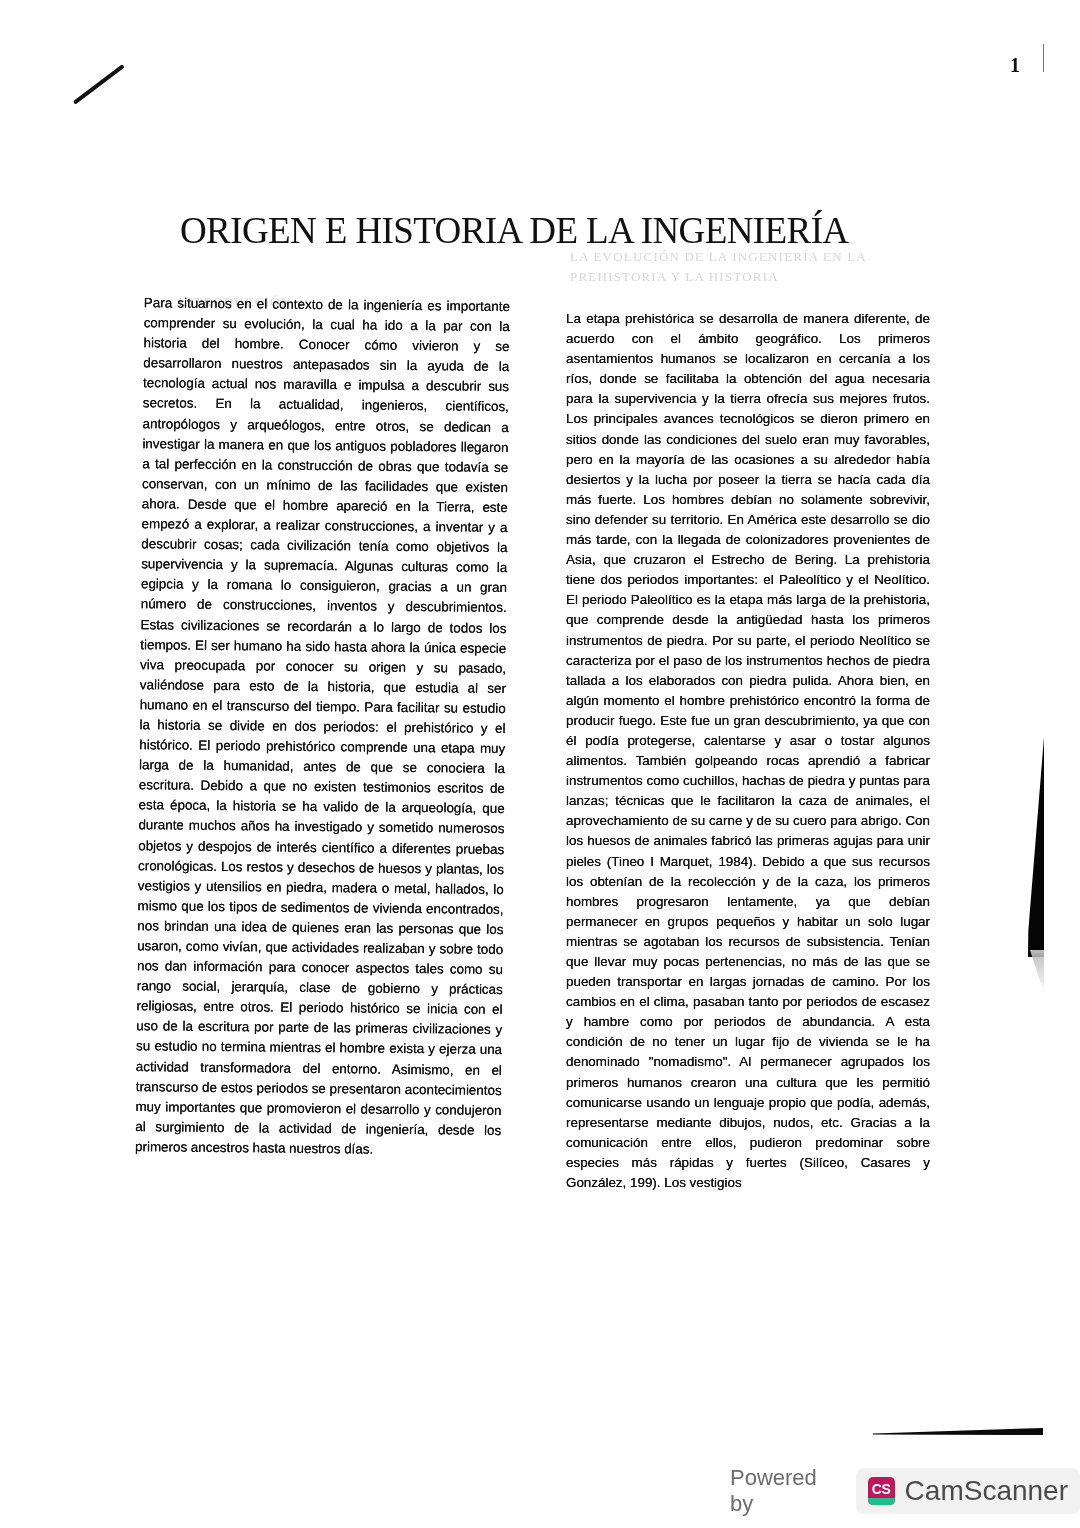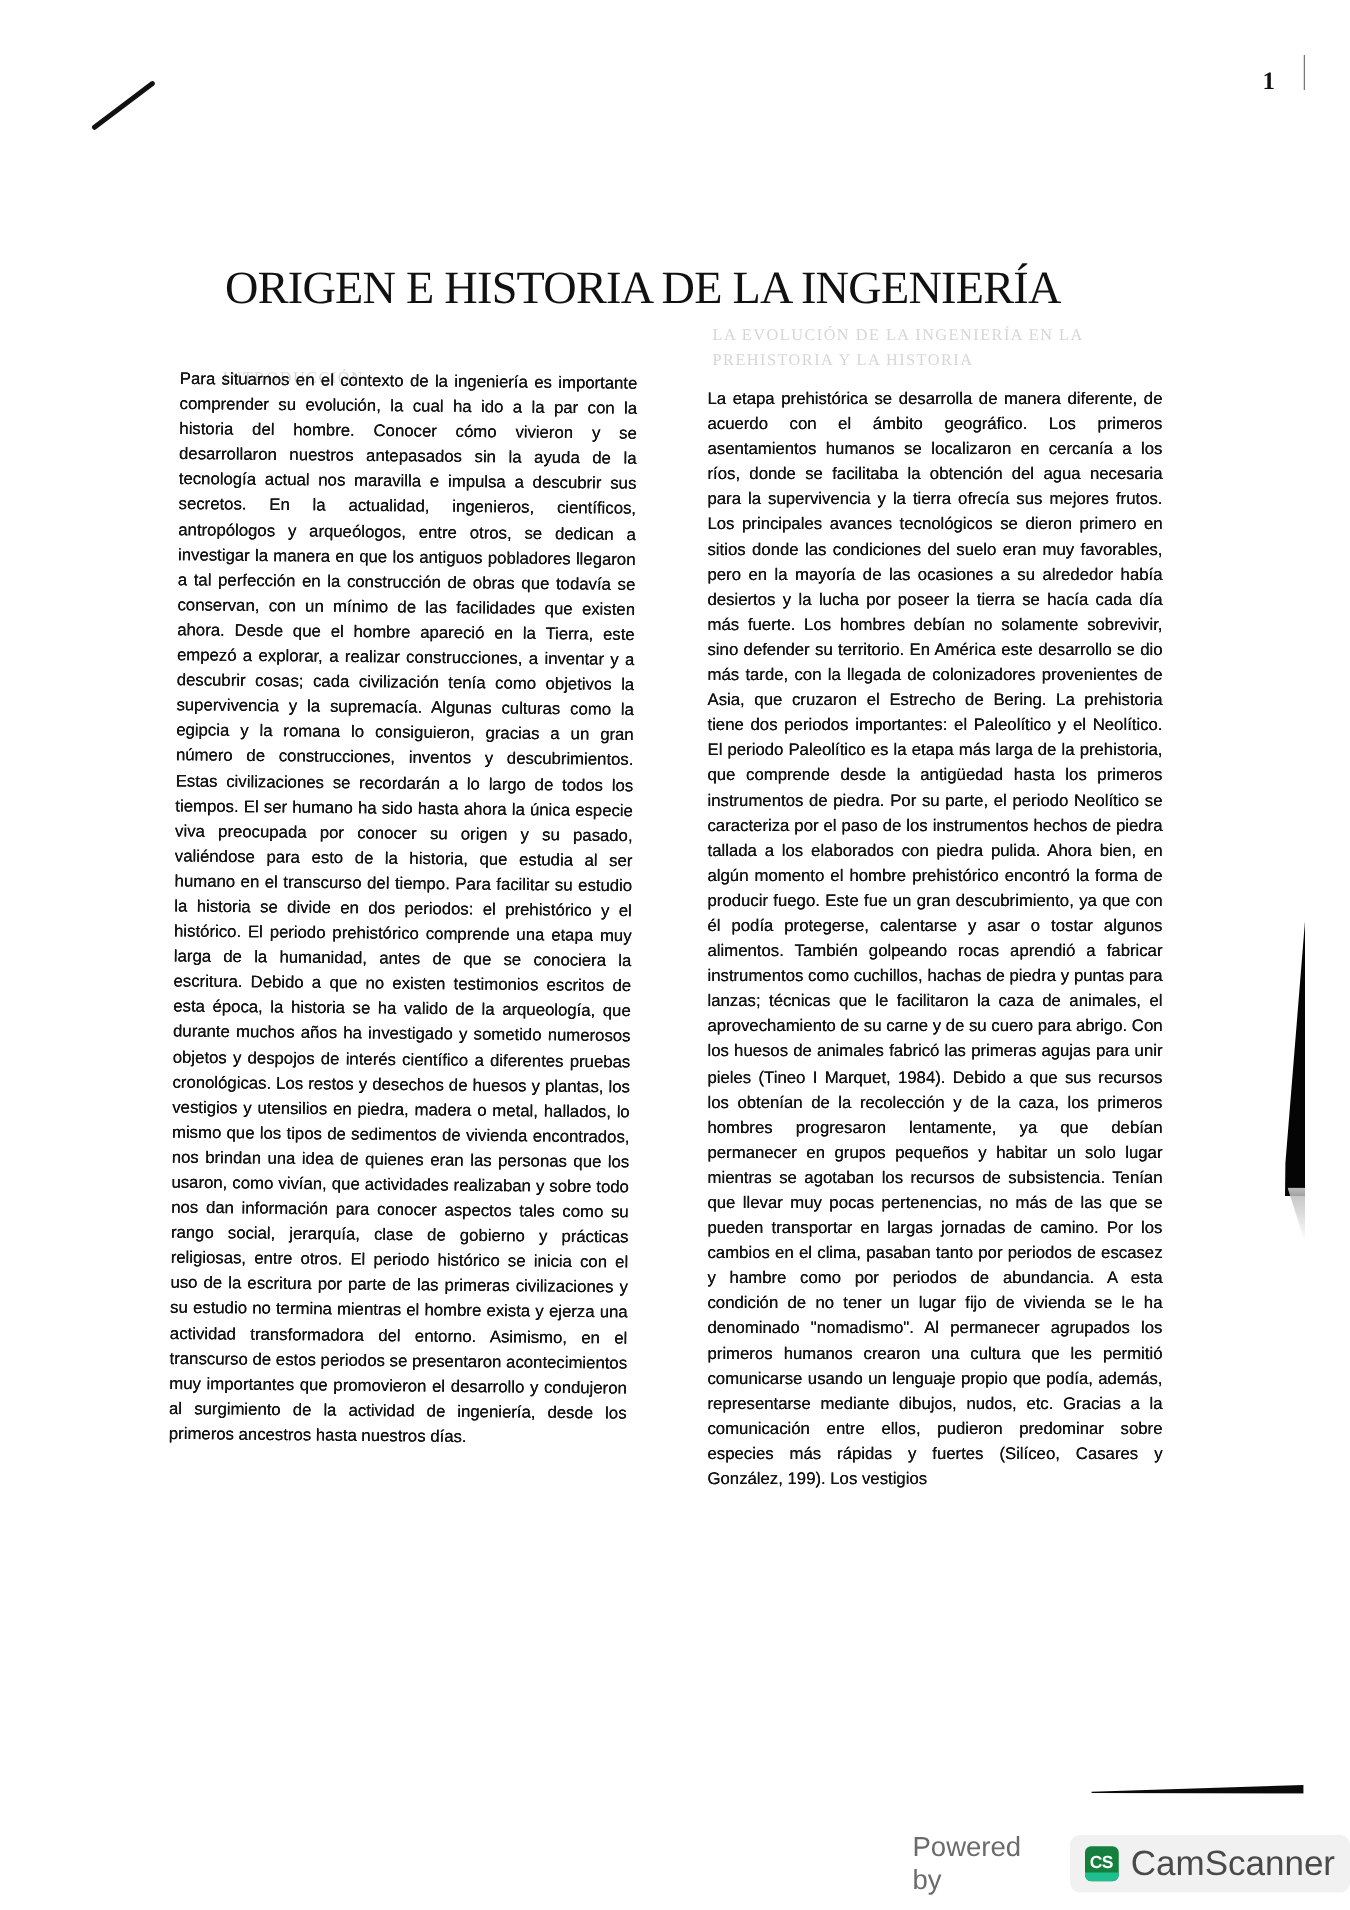--- a/index.html
+++ b/index.html
@@ -22,21 +22,21 @@
   .title {
     position: absolute; left: 180px; top: 209px; margin: 0;
     font-family: "Liberation Serif", serif; font-weight: normal;
     font-size: 37px; letter-spacing: -0.6px; color: #111; white-space: nowrap;
   }
   .subhead {
     position: absolute; font-family: "Liberation Serif", serif; font-size: 13px;
     color: #d6d6d6; letter-spacing: 1.2px; line-height: 20px; text-transform: uppercase;
   }
   .sub-left { left: 178px; top: 292px; width: 330px; }
-  .sub-right { left: 570px; top: 258px; width: 340px; }
+  .sub-right { left: 570px; top: 247px; width: 340px; }
   .col {
     position: absolute; font-size: 13.4px; line-height: 20.1px; text-align: justify;
     color: #141414; margin: 0; text-shadow: 0 0 0.4px #000;
   }
   .col-left { left: 144px; top: 297px; width: 366px; transform: rotate(0.6deg); transform-origin: top right; }
   .col-right { left: 566px; top: 309px; width: 364px; }
   .dark-edge {
     position: absolute; left: 1028px; top: 737px; width: 16px; height: 220px;
     background: #050505; clip-path: polygon(100% 0, 100% 100%, 0 100%, 2% 88%);
   }
@@ -51,21 +51,21 @@
   .watermark {
     position: absolute; left: 730px; top: 1465px; display: flex; align-items: center; gap: 14px;
   }
   .wm-powered { font-size: 22px; color: #6b6b6b; }
   .wm-badge {
     display: flex; align-items: center; gap: 10px; background: #f1f1f1; border-radius: 8px;
     padding: 7px 12px 7px 12px;
   }
   .wm-logo {
     width: 27px; height: 28px; border-radius: 5px; position: relative; overflow: hidden;
-    background: #15803d; color: #fff; font-weight: bold; font-size: 14px;
+    background: #be185d; color: #fff; font-weight: bold; font-size: 14px;
     display: flex; align-items: center; justify-content: center; letter-spacing: -0.5px;
   }
   .wm-logo::after {
     content: ""; position: absolute; left: 0; right: 0; bottom: 0; height: 7px; background: #1dbf8e;
   }
   .wm-logo span { position: relative; top: -2px; z-index: 1; }
   .wm-name { font-size: 28px; color: #4a4a4a; }
 </style>
 </head>
 <body>

